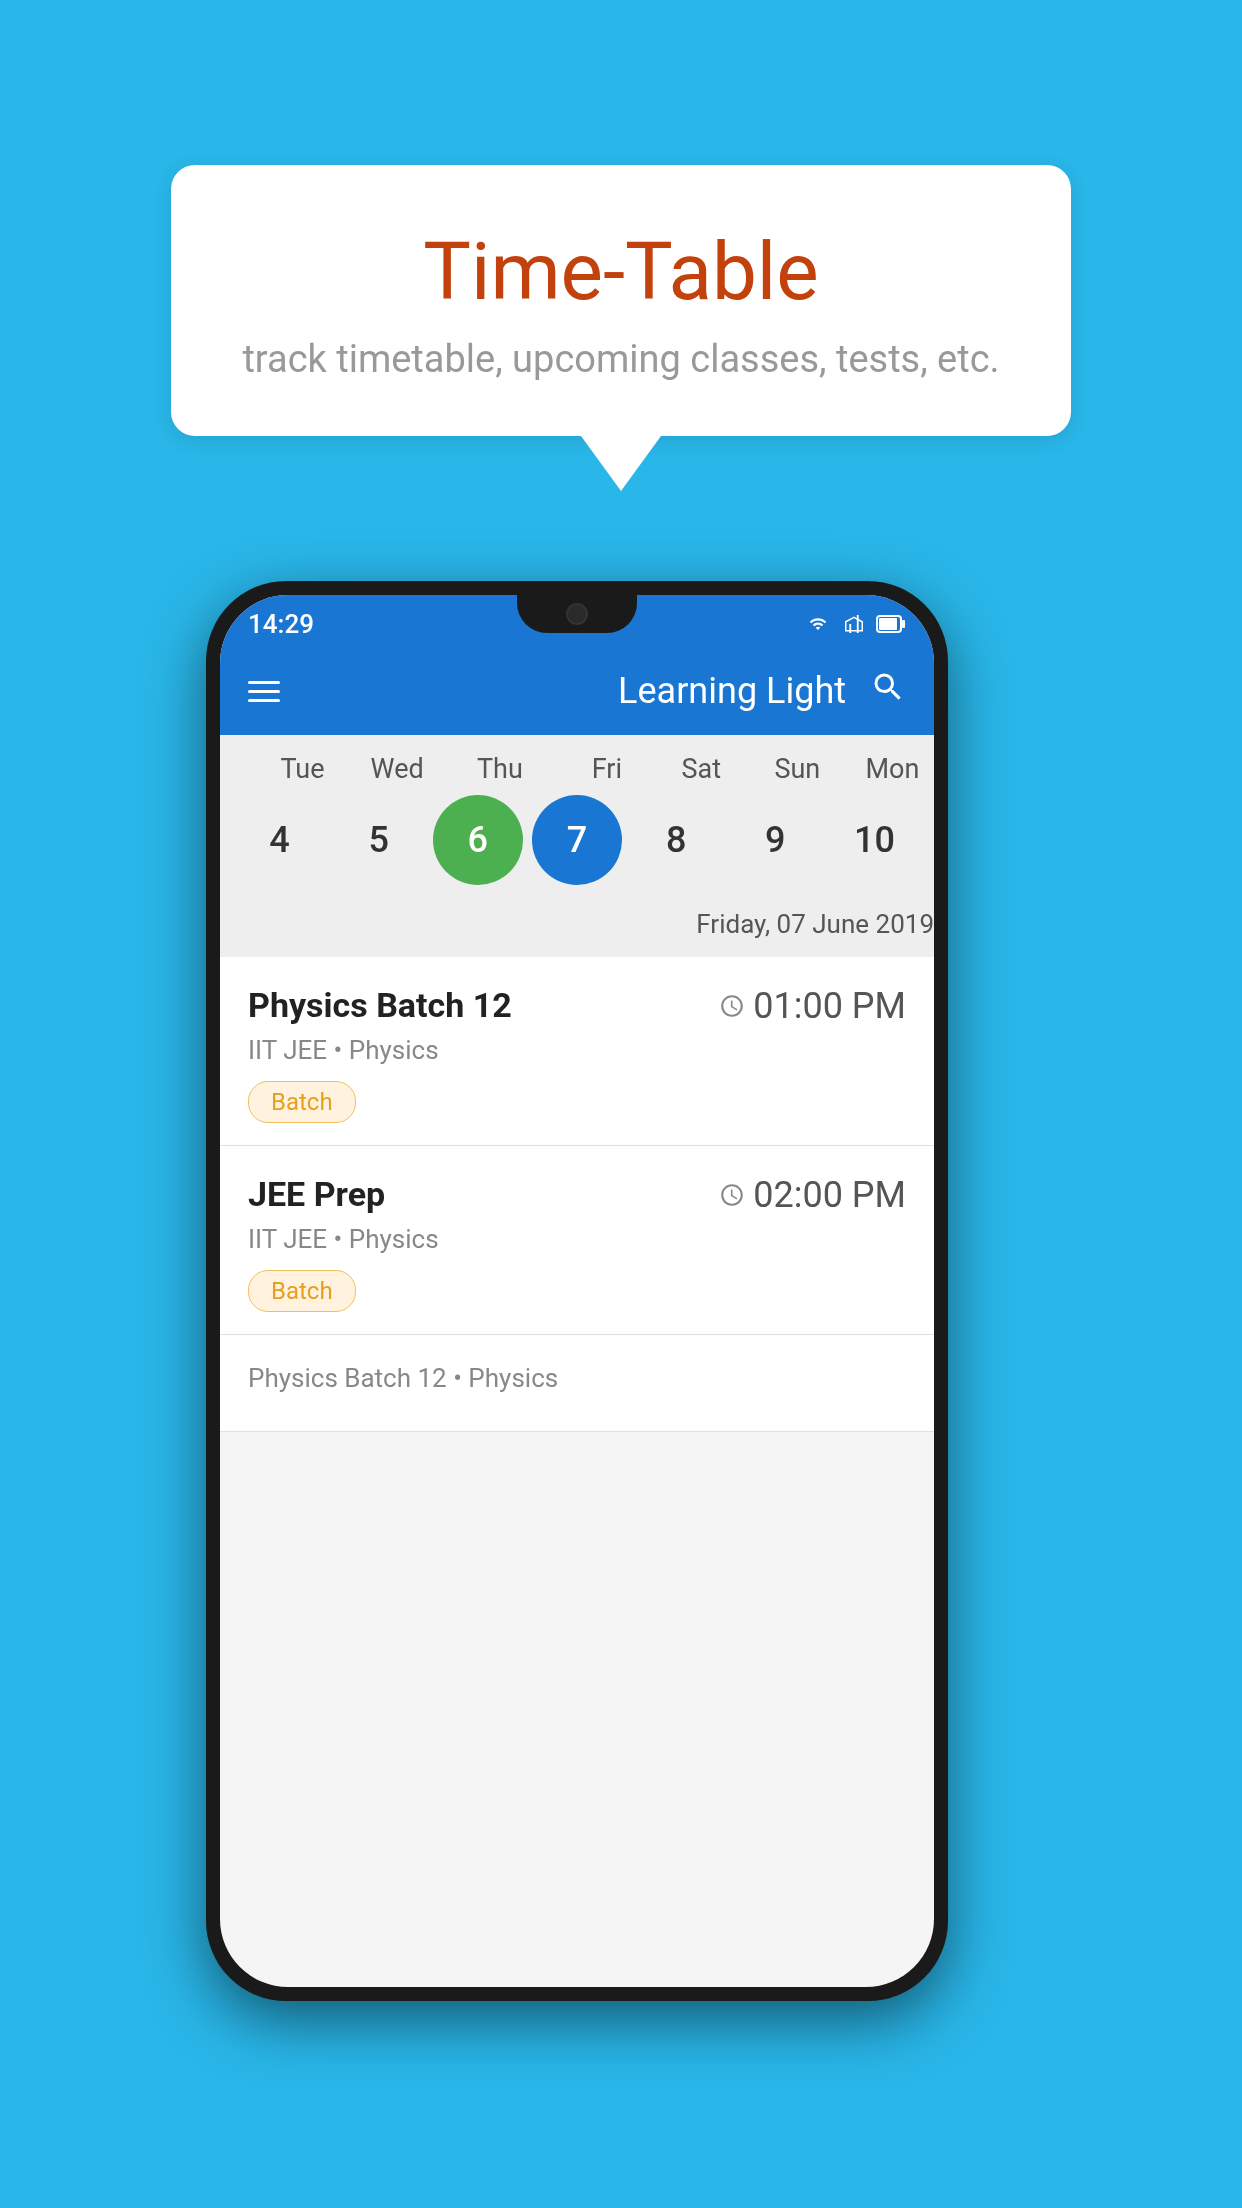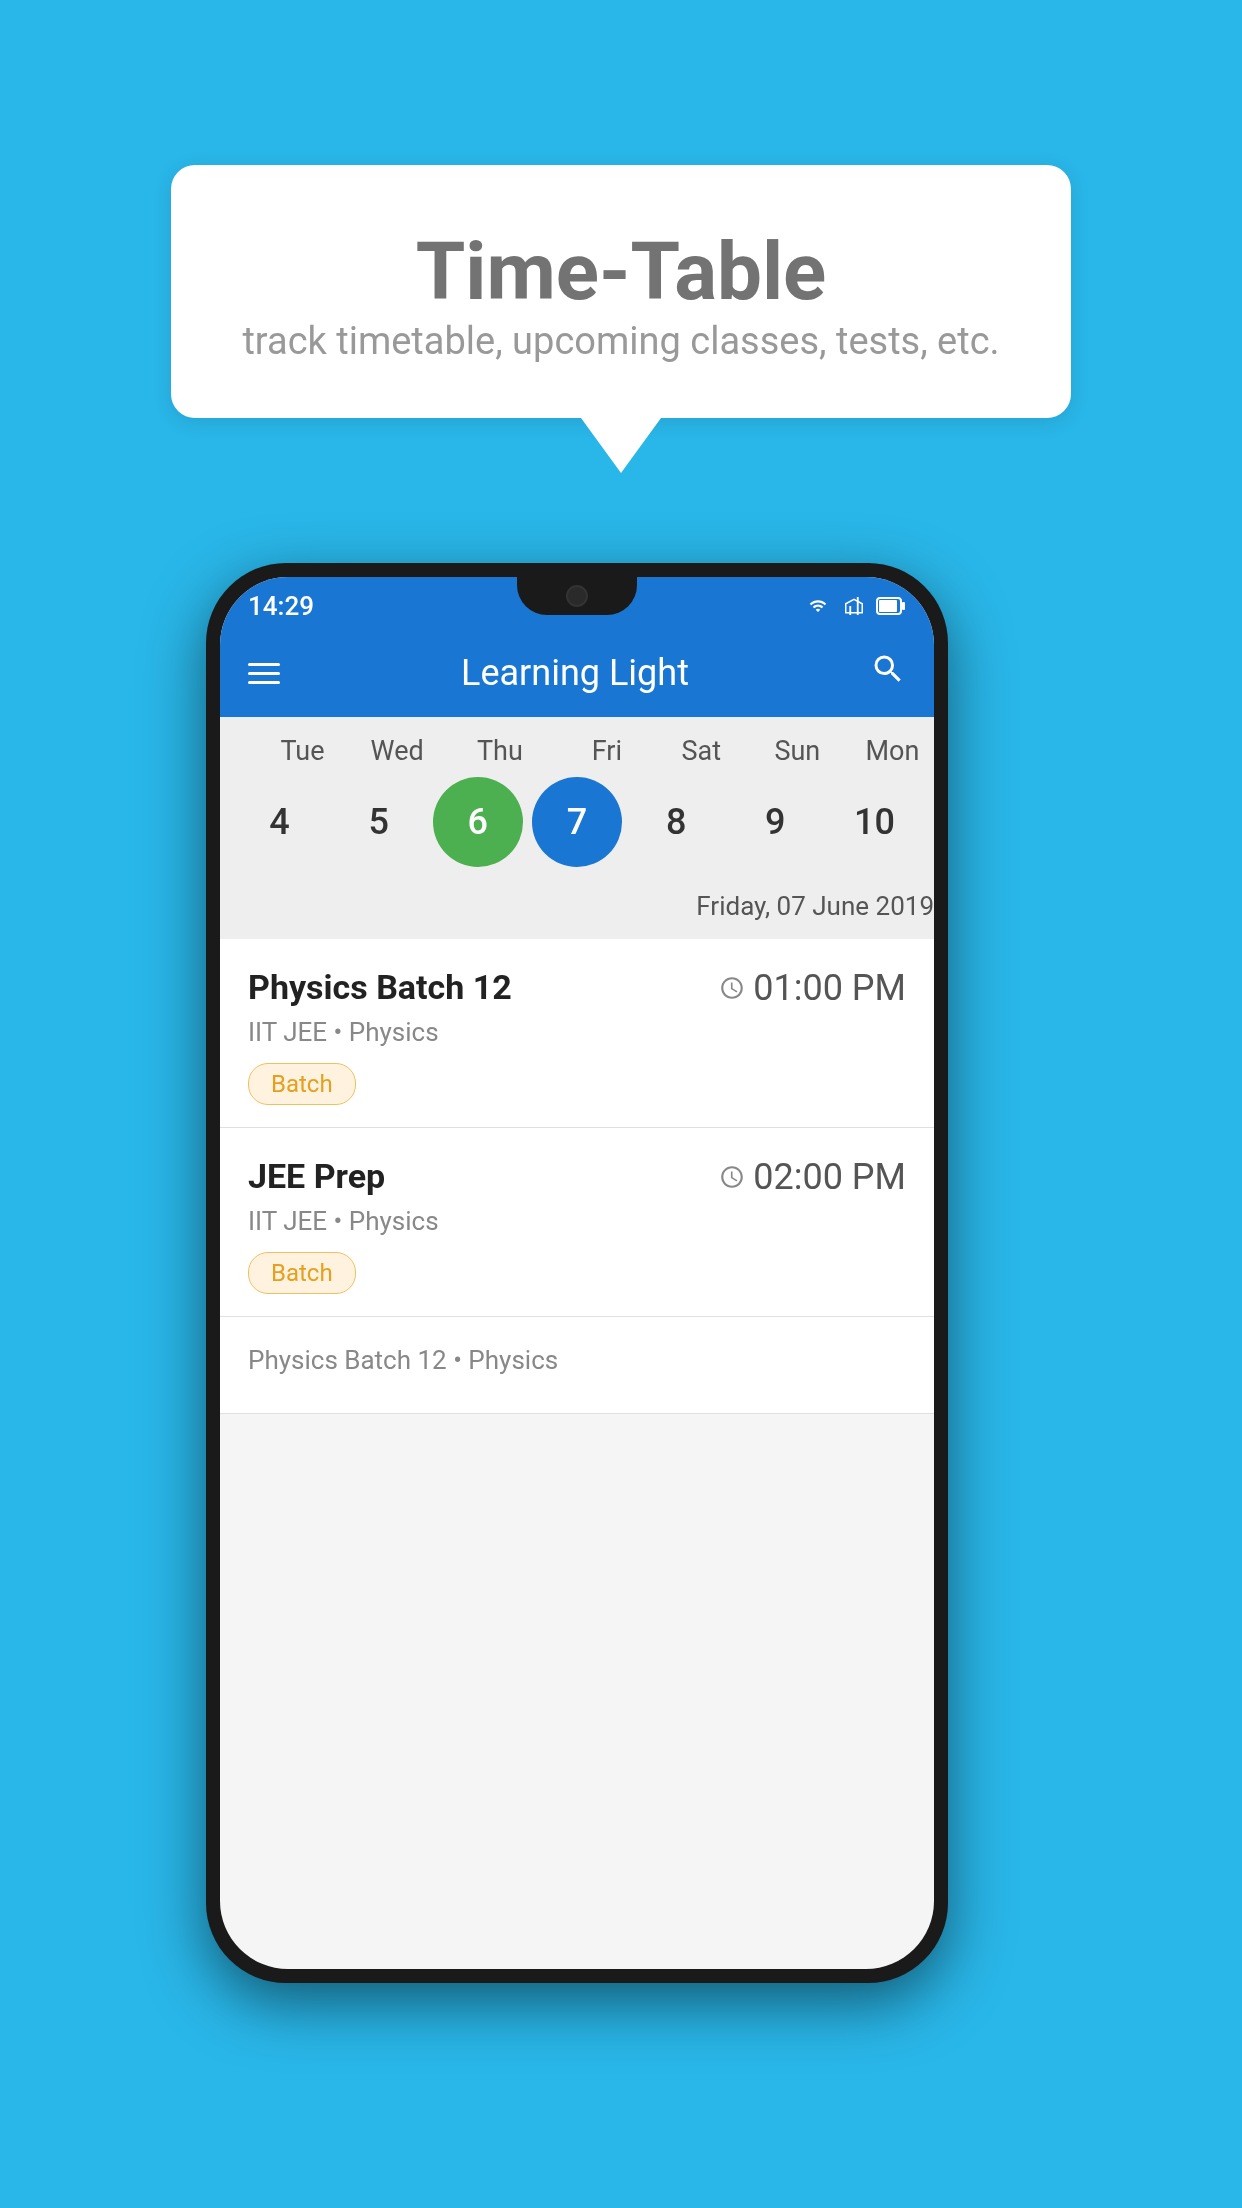--- a/index.html
+++ b/index.html
@@ -25,22 +25,23 @@
     .speech-bubble {
       background: white;
       border-radius: 24px;
       padding: 60px 40px 55px;
       text-align: center;
       box-shadow: 0 4px 20px rgba(0,0,0,0.1);
     }
 
     .speech-bubble-title {
       font-size: 80px;
-      color: #737373;
-      font-weight: 700;
+      color: #c2410c;
+      font-weight: 400;
+      margin-bottom: 18px;
     }
 
     .speech-bubble-subtitle {
       font-size: 38px;
       color: #999;
       font-weight: 400;
     }
 
     .speech-bubble-tail {
       width: 0;
@@ -180,21 +181,21 @@
       height: 3px;
       background: white;
       border-radius: 2px;
     }
 
     .app-title {
       flex: 1;
       color: white;
       font-size: 36px;
       font-weight: 400;
-      text-align: center;
+      text-align: right;
     }
 
     .search-icon-btn {
       color: white;
       font-size: 36px;
       cursor: pointer;
     }
 
     
     .calendar-strip {

